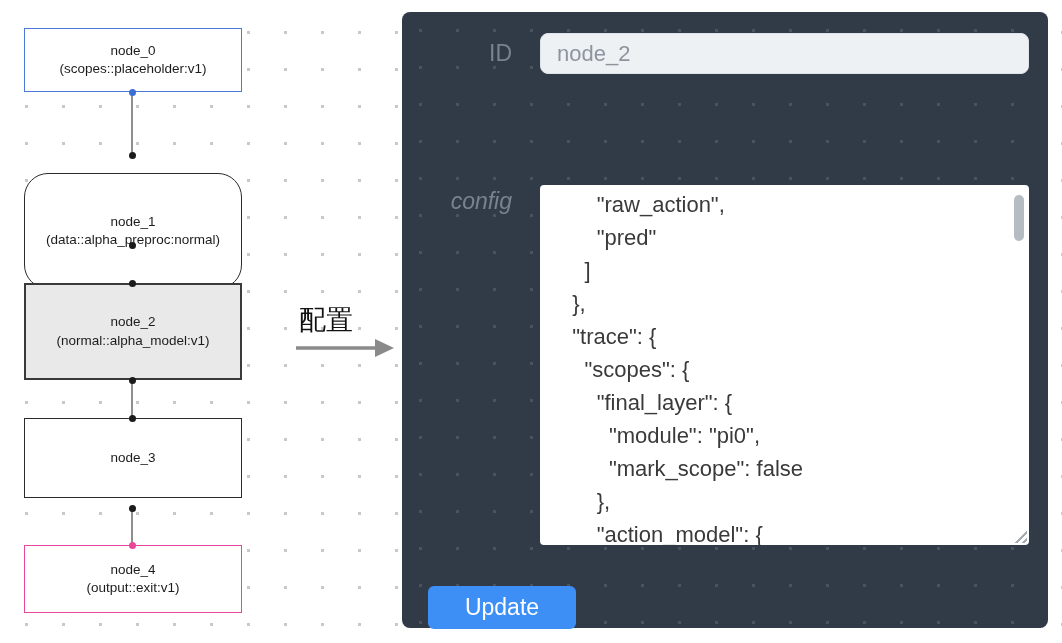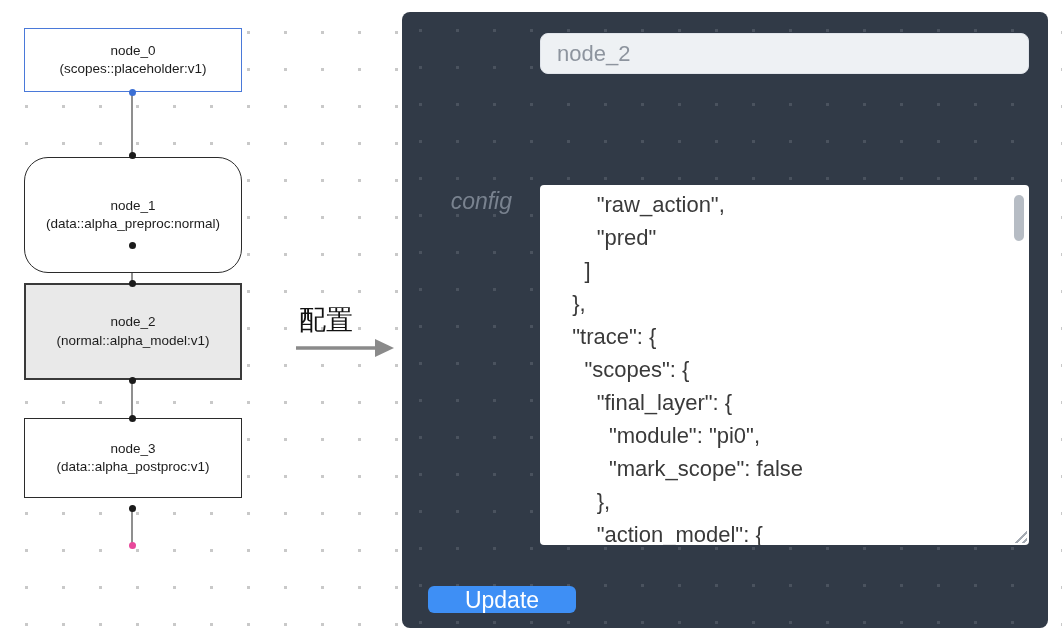--- a/index.html
+++ b/index.html
@@ -17,21 +17,21 @@
   
   .node {
     position: absolute; left: 24px; width: 218px; background: #fff;
     border: 1.5px solid var(--node-border, #2b2b2b);
     display: flex; flex-direction: column; align-items: center; justify-content: center;
     text-align: center; font-size: 13.5px; line-height: 1.35; color: #1c1c1c;
     padding: 4px 8px; z-index: 2; cursor: pointer;
   }
   .node .sub, .node .ttl { max-width: 178px; word-break: break-all; }
   .node-0 { top: 28px;  height: 64px; border-color: var(--input-node-border, #4a79d9); }
-  .node-1 { top: 157px; height: 116px; border-radius: 24px; }
+  .node-1 { top: 173px; height: 116px; border-radius: 24px; }
   .node-2 { top: 283px; height: 97px; background: var(--selected-node-bg, #e9e9e9);
             border-width: 2.5px; border-color: #3a3a3a; }
   .node-3 { top: 418px; height: 80px; }
   .node-4 { top: 545px; height: 68px; border-color: var(--output-node-border, #e8489b); }
 
   .edge { position: absolute; left: 131px; width: 1.5px; background: var(--edge, #8f8f8f); z-index: 1; }
   .e1 { top: 92px;  height: 63px; }
   .e2 { top: 245px; height: 38px; }
   .e3 { top: 380px; height: 38px; }
   .e4 { top: 508px; height: 37px; }
@@ -80,21 +80,21 @@
   }
   .scroll-thumb { position: absolute; top: 10px; right: 5px; width: 10px; height: 46px;
                   background: #b6bcc4; border-radius: 5px; }
   .resize-grip {
     position: absolute; right: 2px; bottom: 2px; width: 15px; height: 15px;
     background: repeating-linear-gradient(135deg, transparent 0 3px, #a6acb4 3px 4.8px);
     clip-path: polygon(100% 0, 100% 100%, 0 100%);
   }
 
   .update-btn {
-    position: absolute; left: 26px; top: 574px; width: 148px; height: 27px;
+    position: absolute; left: 26px; top: 574px; width: 148px; height: 43px;
     background: var(--button-bg, #3e8ff5); color: #fff; border: none; border-radius: 6px;
     font-family: "Liberation Sans", sans-serif; font-size: 23px; cursor: pointer;
   }
 </style>
 </head>
 <body>
 
 <div class="canvas">
 
   <div class="edge e1"></div>
@@ -109,39 +109,43 @@
   <div class="node node-1">
     <div class="ttl">node_1</div>
     <div class="sub">(data::alpha_preproc:normal)</div>
   </div>
   <div class="node node-2">
     <div class="ttl">node_2</div>
     <div class="sub">(normal::alpha_model:v1)</div>
   </div>
   <div class="node node-3">
     <div class="ttl">node_3</div>
-    <div class="sub">(data::alpha_postproc:v1)</div>
+  </div>
+  <div class="node node-4">
+    <div class="ttl">node_4</div>
+    <div class="sub">(output::exit:v1)</div>
   </div>
 
   <div class="port blue" style="top:88.5px"></div>
   <div class="port" style="top:151.5px"></div>
   <div class="port" style="top:241.5px"></div>
   <div class="port" style="top:279.5px"></div>
   <div class="port" style="top:376.5px"></div>
   <div class="port" style="top:414.5px"></div>
   <div class="port" style="top:504.5px"></div>
   <div class="port pink" style="top:541.5px"></div>
 
   <div class="arrow-label">配置</div>
   <svg class="arrow-svg" width="104" height="26">
     <line x1="3" y1="13" x2="84" y2="13" stroke="#8a8a8a" stroke-width="3.5"></line>
     <polygon points="82,4 101,13 82,22" fill="#8a8a8a"></polygon>
   </svg>
 
   <div class="panel">
+    <div class="f-label lbl-id">ID</div>
     <input class="f-input inp-id" type="text" value="node_2" style="">
 
 
     <div class="f-label lbl-config">config</div>
     <div class="config-box">
       <pre>      "raw_action",
       "pred"
     ]
   },
   "trace": {

